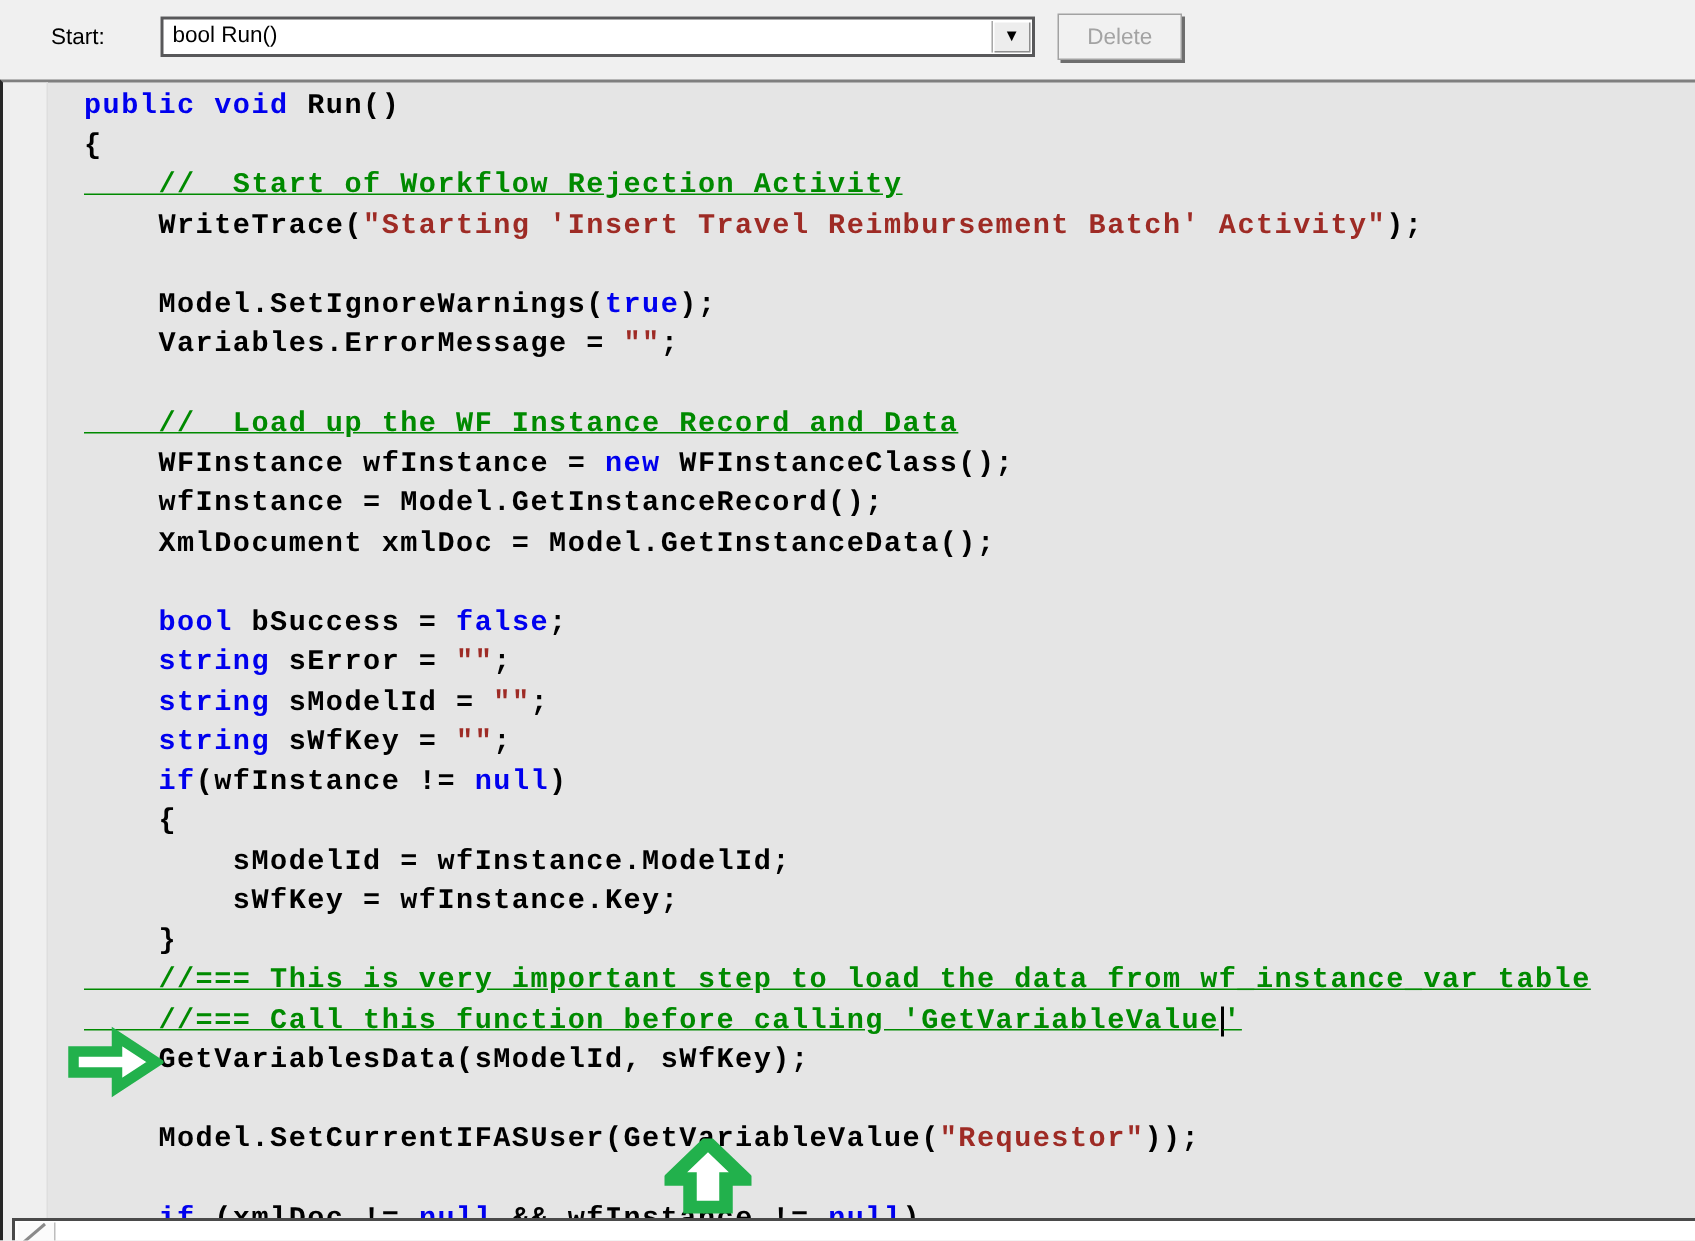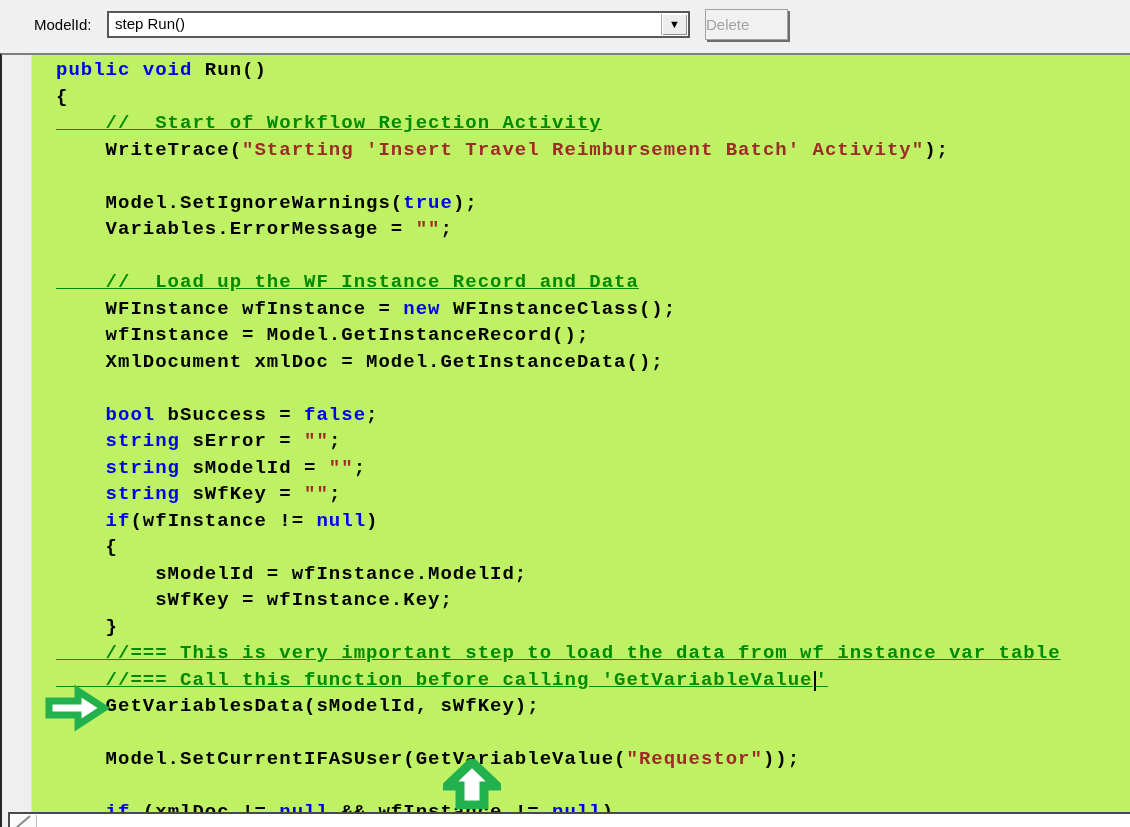--- a/index.html
+++ b/index.html
@@ -30,26 +30,26 @@
     box-shadow:inset 1px 1px 0 #ffffff, inset -1px -1px 0 #8e8e8e;
     border-left:1px solid #a8a8a8;
     display:flex;align-items:center;justify-content:center;
   }
   .combo-arrow{font-size:11px;color:#000;line-height:1;}
   .delete-btn{
     position:absolute;left:705px;top:9px;width:83px;height:31px;
     background:#f1f1f1;border:1px solid #a2a2a2;box-sizing:border-box;
     box-shadow:2px 2px 0 #6e6e6e;
     color:#a3a3a3;font-size:15px;
-    display:flex;align-items:center;
+    display:flex;align-items:center;justify-content:center;
   }
   
   .codebox{
     position:absolute;left:0;top:53px;width:1130px;height:774px;
-    background:#bef264;box-sizing:border-box;
+    background:#e5e5e5;box-sizing:border-box;
     border-top:2px solid #7f7f7f;border-left:2px solid #262626;
   }
   .gutter{
     position:absolute;left:0;top:0;bottom:0;width:29px;
     background:#efefef;border-right:1px solid #dedede;
   }
   .code-lines{
     position:absolute;left:30px;top:2px;right:0;bottom:0;
     padding-left:24px;overflow:hidden;
     font-family:"Liberation Mono","DejaVu Sans Mono",monospace;
@@ -76,23 +76,23 @@
   }
   .hscroll-grip{
     position:absolute;left:2px;top:1px;width:24px;height:14px;
     border-right:1px solid #bdbdbd;background:#fbfbfb;
   }
 </style>
 </head>
 <body style="--kw: #0000ee; --cm: #008a00; --str: #9e2b25; --arrow: #22b14c;">
 
 <div class="topbar">
-  <span class="method-label">ModelId:</span>
+  <span class="method-label">Start:</span>
   <div class="method-combo">
-    <span class="combo-text">step Run()</span>
+    <span class="combo-text">bool Run()</span>
     <div class="combo-btn">
       <span class="combo-arrow">▼</span>
     </div>
   </div>
   <div class="delete-btn">
     <span>Delete</span>
   </div>
 </div>
 
 <div class="codebox">

